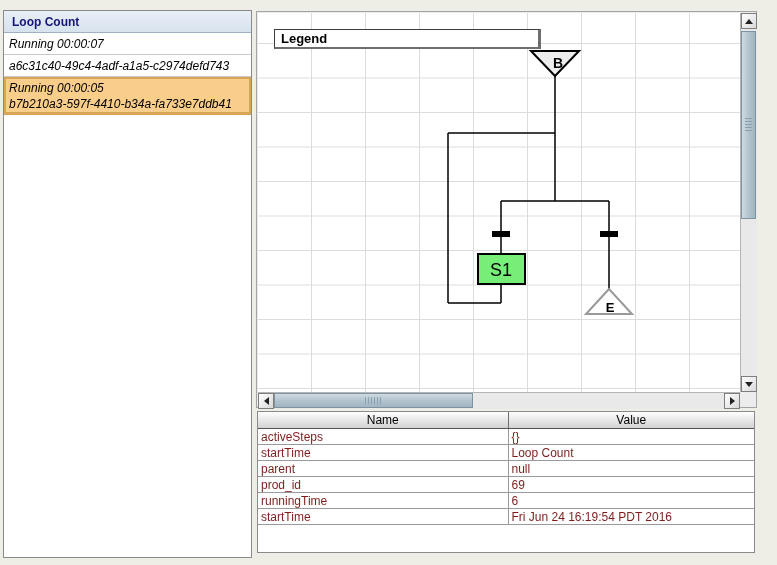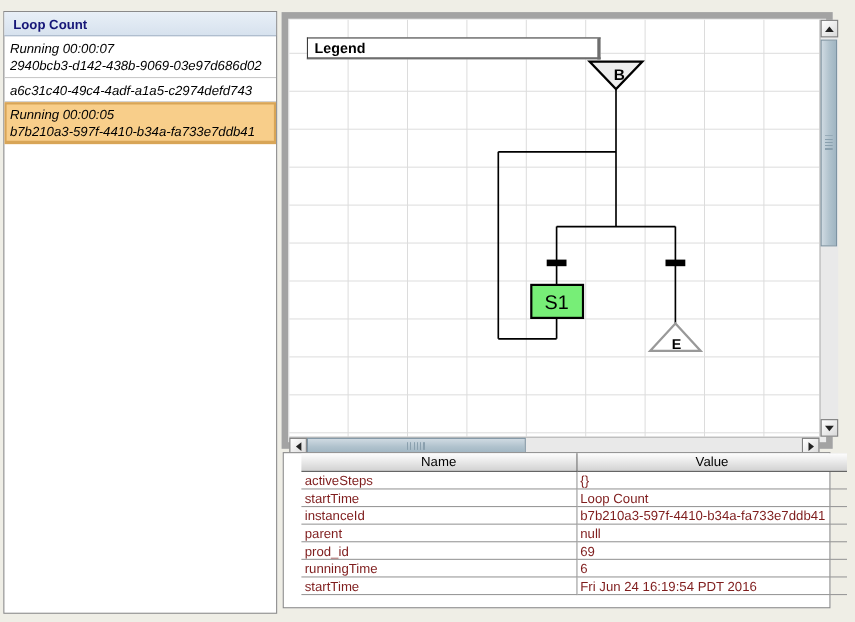--- a/index.html
+++ b/index.html
@@ -11,21 +11,21 @@
   .panel-header{height:21px;background:linear-gradient(180deg,#e8eff7,#d7e2ee);
     border-bottom:1px solid #9fb0c4;display:flex;align-items:center;
     padding:0 8px;font-size:12px;font-weight:bold;color:#161678;}
   .list{position:absolute;left:0;top:22px;right:0;bottom:0;overflow:hidden;font-style:italic;}
   .list-item{padding:3px 5px 2px 5px;border-bottom:1px solid #c9c9c9;cursor:default;}
   .list-item .line{font-size:12px;color:#000;line-height:16px;white-space:nowrap;}
   .list-item.selected{background:#f8ce8a;box-shadow:inset 0 0 0 2px #d8a557;border-bottom:1px solid #d8a557;}
 
   
   .chart-panel{position:absolute;left:256px;top:11px;width:501px;height:397px;
-    background:#ececec;border:6px solid #a3a3a3;box-sizing:border-box;text-align:right;}
+    background:#ececec;border:1px solid #a3a3a3;box-sizing:border-box;text-align:right;}
   .canvas{position:absolute;left:1px;top:1px;width:482px;height:379px;background:#ffffff;
     background-image:linear-gradient(to right,#dcdcdc 1px,transparent 1px),
                      linear-gradient(to bottom,#dcdcdc 1px,transparent 1px);
     background-size:54px 34.5px;background-position:53px 30px;overflow:hidden;}
   .legend-box{position:absolute;left:16px;top:16px;width:257px;height:17px;background:#ffffff;
     border:1px solid #3c3c3c;border-right:3px solid #6e6e6e;border-bottom:2px solid #6e6e6e;
     display:flex;align-items:center;padding-left:6px;font-size:13px;font-weight:bold;color:#000;}
   .flow-svg{position:absolute;left:0;top:0;}
   .flow-svg text{font-family:"Liberation Sans",sans-serif;}
 
@@ -43,40 +43,39 @@
   .vthumb .grip{position:absolute;left:3px;right:3px;top:50%;margin-top:-7px;height:14px;
     background:repeating-linear-gradient(180deg,#8aa0ae 0 1px,transparent 1px 3px);}
   .hthumb{position:absolute;top:0;left:16px;width:199px;height:15px;box-sizing:border-box;
     background:linear-gradient(180deg,#cfdae2,#b0c2cd 55%,#a0b5c2);border:1px solid #7d93a2;}
   .hthumb .grip{position:absolute;top:3px;bottom:3px;left:50%;margin-left:-9px;width:18px;
     background:repeating-linear-gradient(90deg,#8aa0ae 0 1px,transparent 1px 3px);}
 
   
   .props{position:absolute;left:257px;top:411px;width:498px;height:142px;background:#ffffff;
     border:1px solid #8a8a8a;box-sizing:border-box;}
-  .props table{border-collapse:collapse;width:100%;table-layout:fixed;margin-left:16px;}
+  .props table{border-collapse:collapse;width:100%;table-layout:fixed;}
   .props th{height:16px;background:linear-gradient(180deg,#fefefe,#d2d2d2);
     border-right:1px solid #6e6e6e;border-bottom:1px solid #555;
     font-size:12px;font-weight:normal;color:#000;text-align:center;padding:0;}
   .props th:last-child{border-right:none;}
   .props td{height:15px;border-right:1px solid #9a9a9a;border-bottom:1px solid #9a9a9a;
     font-size:12px;color:#7f1d1d;padding:0 0 0 3px;white-space:nowrap;overflow:hidden;}
   .props td:last-child{border-right:none;}
 </style>
 </head>
 <body>
 
 <div class="screen">
 
   <div class="left-panel">
     <div class="panel-header">Loop Count</div>
     <div class="list">
       <div class="list-item">
         <div class="line">Running 00:00:07</div>
-        <div class="line">2940bcb3-d142-438b-9069-03e97d686d02</div>
       </div>
       <div class="list-item">
         <div class="line">a6c31c40-49c4-4adf-a1a5-c2974defd743</div>
       </div>
       <div class="list-item selected">
         <div class="line">Running 00:00:05</div>
         <div class="line">b7b210a3-597f-4410-b34a-fa733e7ddb41</div>
       </div>
     </div>
   </div>
@@ -153,24 +152,20 @@
       <tbody>
         <tr>
           <td>activeSteps</td>
           <td>{}</td>
         </tr>
         <tr>
           <td>startTime</td>
           <td>Loop Count</td>
         </tr>
         <tr>
-          <td>instanceId</td>
-          <td>b7b210a3-597f-4410-b34a-fa733e7ddb41</td>
-        </tr>
-        <tr>
           <td>parent</td>
           <td>null</td>
         </tr>
         <tr>
           <td>prod_id</td>
           <td>69</td>
         </tr>
         <tr>
           <td>runningTime</td>
           <td>6</td>

